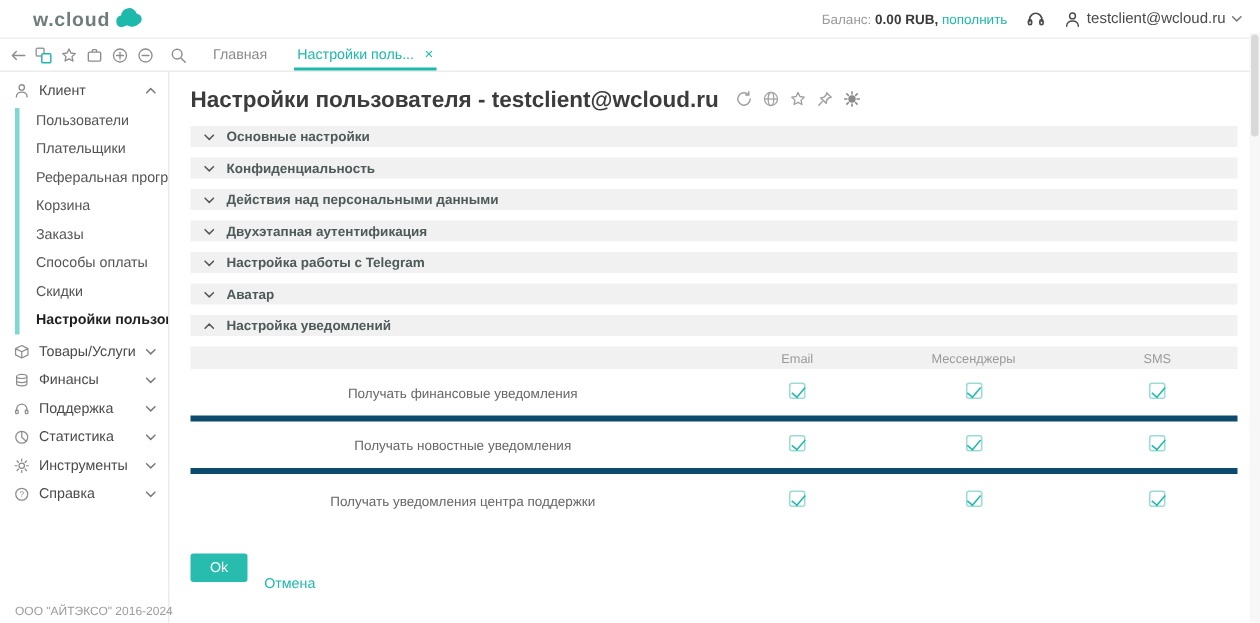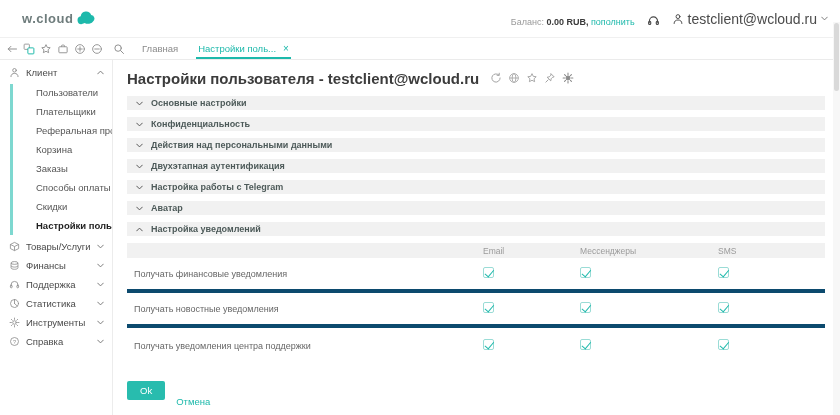--- a/index.html
+++ b/index.html
@@ -1,29 +1,29 @@
 <!DOCTYPE html>
 <html><head>
 <meta charset="utf-8">
 <style>
   * { box-sizing: border-box; }
   html,body { margin:0; padding:0; width:840px; height:415px; overflow:hidden;
     font-family:"Liberation Sans", sans-serif; background:#fff; color:#444; }
   .app { position:relative; width:840px; height:415px; }
 
   
-  .topbar { height:38px; display:flex; align-items:center; justify-content:space-between;
+  .topbar { height:26px; display:flex; align-items:center; justify-content:space-between;
     padding:0 12px 0 22px; border-bottom:1px solid #f0f0f0; }
   .logo { display:flex; align-items:center; gap:3px; font-size:13px; font-weight:bold;
     color:#6e7c7c; letter-spacing:.5px; }
-  .topbar-right { display:flex; align-items:flex-end; gap:12px; }
+  .topbar-right { display:flex; align-items:center; gap:12px; }
   .balance { font-size:9px; color:#9a9a9a; }
   .balance b { color:#3a3a3a; }
   .topup { color:#1db9ab; cursor:pointer; }
-  .userbox { display:flex; align-items:center; gap:4px; font-size:14px; color:#4a4a4a; cursor:pointer; }
+  .userbox { display:flex; align-items:center; gap:4px; font-size:10px; color:#4a4a4a; cursor:pointer; }
 
   
   .toolbar { height:22px; display:flex; align-items:stretch; border-bottom:1px solid #ebebeb; }
   .toolbar-left { width:113px; display:flex; align-items:center; gap:5px; padding:0 5px 0 6px; }
   .tool-ic { display:inline-flex; align-items:center; justify-content:center; width:13px; height:13px; cursor:pointer; }
   .tool-ic.gap { margin-left:5px; }
   .tabs { flex:1; display:flex; align-items:flex-end; padding-left:27px; gap:16px; }
   .tab { font-size:9.5px; color:#8a8a8a; padding:3px 2px 5px; cursor:pointer; }
   .tab.active { color:#1db9ab; border-bottom:2px solid #1db9ab; padding-bottom:3px;
     display:flex; align-items:center; gap:7px; }
@@ -33,36 +33,36 @@
   .body-row { display:flex; height:371px; }
 
   
   .sidebar { width:113px; border-right:1px solid #ececec; position:relative; padding-top:3px; flex:none; }
   .side-section { height:19px; display:flex; align-items:center; gap:6px; padding:0 8px 0 9px;
     font-size:9.5px; color:#4a4a4a; cursor:pointer; white-space:nowrap; }
   .side-section .chev { margin-left:auto; flex:none; }
   .submenu { position:relative; padding:1px 0 2px; }
   .submenu::before { content:""; position:absolute; left:10px; top:2px; bottom:2px; width:3px;
     background:#7ed8d0; }
-  .submenu-item { height:19px; line-height:19px; padding-left:36px; font-size:9.5px; color:#555;
+  .submenu-item { height:19px; line-height:19px; padding-left:24px; font-size:9.5px; color:#555;
     cursor:pointer; white-space:nowrap; overflow:hidden; text-overflow:clip; }
   .submenu-item.active { font-weight:bold; color:#1f1f1f; }
   .sidebar-footer { position:absolute; bottom:7px; left:10px; font-size:8px; color:#9b9b9b; white-space:nowrap; }
 
   
   .main { flex:1; padding:0 15px 0 14px; position:relative; }
   .title-row { display:flex; align-items:center; gap:6px; margin-top:9px; height:18px; }
   .page-title { font-size:15px; font-weight:bold; color:#3c3c3c; margin-right:5px; white-space:nowrap; }
   .title-ic { display:inline-flex; width:12px; height:12px; cursor:pointer; }
 
   .accordions { margin-top:9px; }
   .accordion { height:14px; background:#f1f1f1; display:flex; align-items:center; gap:8px;
     padding:0 9px; margin-bottom:7px; font-size:9px; font-weight:bold; color:#4d5a59; cursor:pointer; }
 
-  .ntable { margin-top:5px; }
+  .ntable { margin-top:5px;text-align:center; }
   .nt-grid { display:grid; grid-template-columns: 1fr 97px 138px 107px; align-items:center; }
   .nt-head { background:#f1f1f1; height:15px; font-size:8.5px; color:#9a9a9a; }
   .nt-row { height:35px; border-bottom:4px solid #0c4a6e; font-size:9px; color:#666; }
   .nt-row:last-child { border-bottom:none; }
   .nt-label { padding-left:7px; }
 
   .cb { width:11px; height:11px; border:1px solid #9adcd6; border-radius:2px; display:inline-block;
     position:relative; background:#fff; cursor:pointer; }
   .cb.checked::after { content:""; position:absolute; left:2.5px; top:-0.5px; width:4px; height:7.5px;
     border-right:1.6px solid #1db9ab; border-bottom:1.6px solid #1db9ab; transform:rotate(40deg); }

